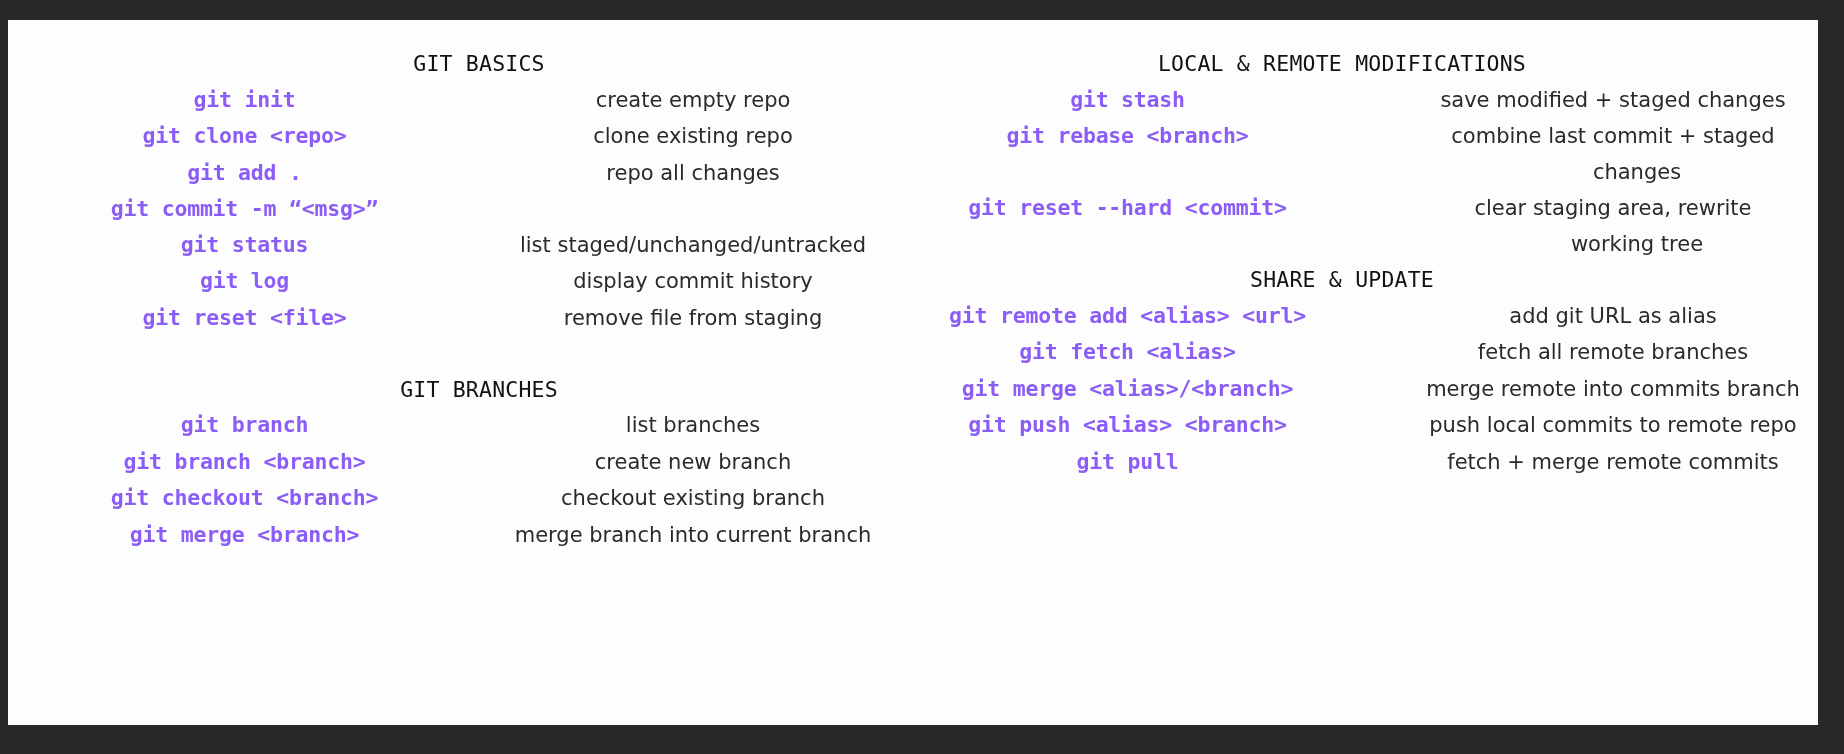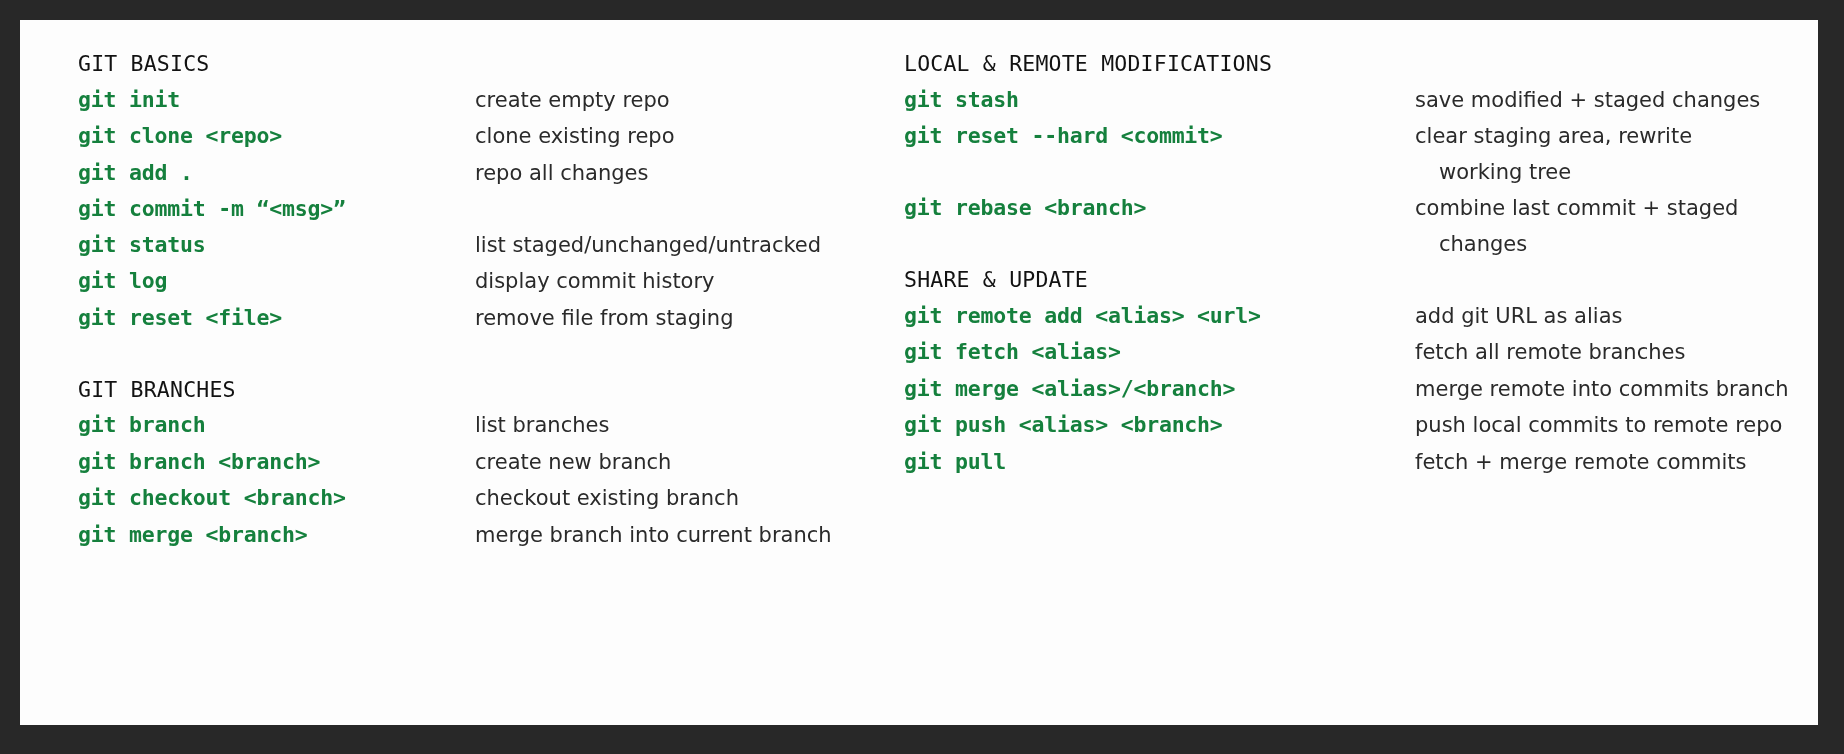--- a/index.html
+++ b/index.html
@@ -11,21 +11,22 @@
     width: 1844px;
     height: 754px;
     overflow: hidden;
     font-family: "DejaVu Sans", sans-serif;
   }
   #cheatsheet-frame {
     width: 1844px;
     height: 754px;
     background: #282828;
     box-sizing: border-box;
-    padding: 20px 26px 29px 20px;
+    padding: 20px 26px 29px 8px;
+    text-align: center;
   }
   #cheatsheet-card {
     width: 100%;
     height: 100%;
     background: #fdfdfd;
     box-sizing: border-box;
     padding: 26px 0 0 58px;
     position: relative;
     overflow: hidden;
   }
@@ -59,21 +60,21 @@
     display: flex;
     flex-direction: row;
     align-items: baseline;
     line-height: 35.5px;
     min-height: 35.5px;
   }
   .cmd {
     font-family: "DejaVu Sans Mono", monospace;
     font-size: 21.5px;
     font-weight: 700;
-    color: #15803d;
+    color: #8b5cf6;
     letter-spacing: -0.2px;
     white-space: pre;
     flex: 0 0 auto;
   }
   .desc {
     font-family: "DejaVu Sans", sans-serif;
     font-size: 21px;
     font-weight: 400;
     color: #2a2a2a;
     white-space: pre;
@@ -168,31 +169,31 @@
       <div class="column" id="column-right">
           <div class="section">
             <div class="section-title">LOCAL &amp; REMOTE MODIFICATIONS</div>
             <div class="row">
               <code class="cmd">git stash</code>
               <div class="desc-wrap">
                 <span class="desc">save modified + staged changes</span>
               </div>
             </div>
             <div class="row">
+              <code class="cmd">git rebase &lt;branch&gt;</code>
+              <div class="desc-wrap">
+                <span class="desc">combine last commit + staged</span>
+                <span class="desc desc-cont">changes</span>
+              </div>
+            </div>
+            <div class="row">
               <code class="cmd">git reset --hard &lt;commit&gt;</code>
               <div class="desc-wrap">
                 <span class="desc">clear staging area, rewrite</span>
                 <span class="desc desc-cont">working tree</span>
-              </div>
-            </div>
-            <div class="row">
-              <code class="cmd">git rebase &lt;branch&gt;</code>
-              <div class="desc-wrap">
-                <span class="desc">combine last commit + staged</span>
-                <span class="desc desc-cont">changes</span>
               </div>
             </div>
           </div>
           <div class="section">
             <div class="section-title">SHARE &amp; UPDATE</div>
             <div class="row">
               <code class="cmd">git remote add &lt;alias&gt; &lt;url&gt;</code>
               <div class="desc-wrap">
                 <span class="desc">add git URL as alias</span>
               </div>

